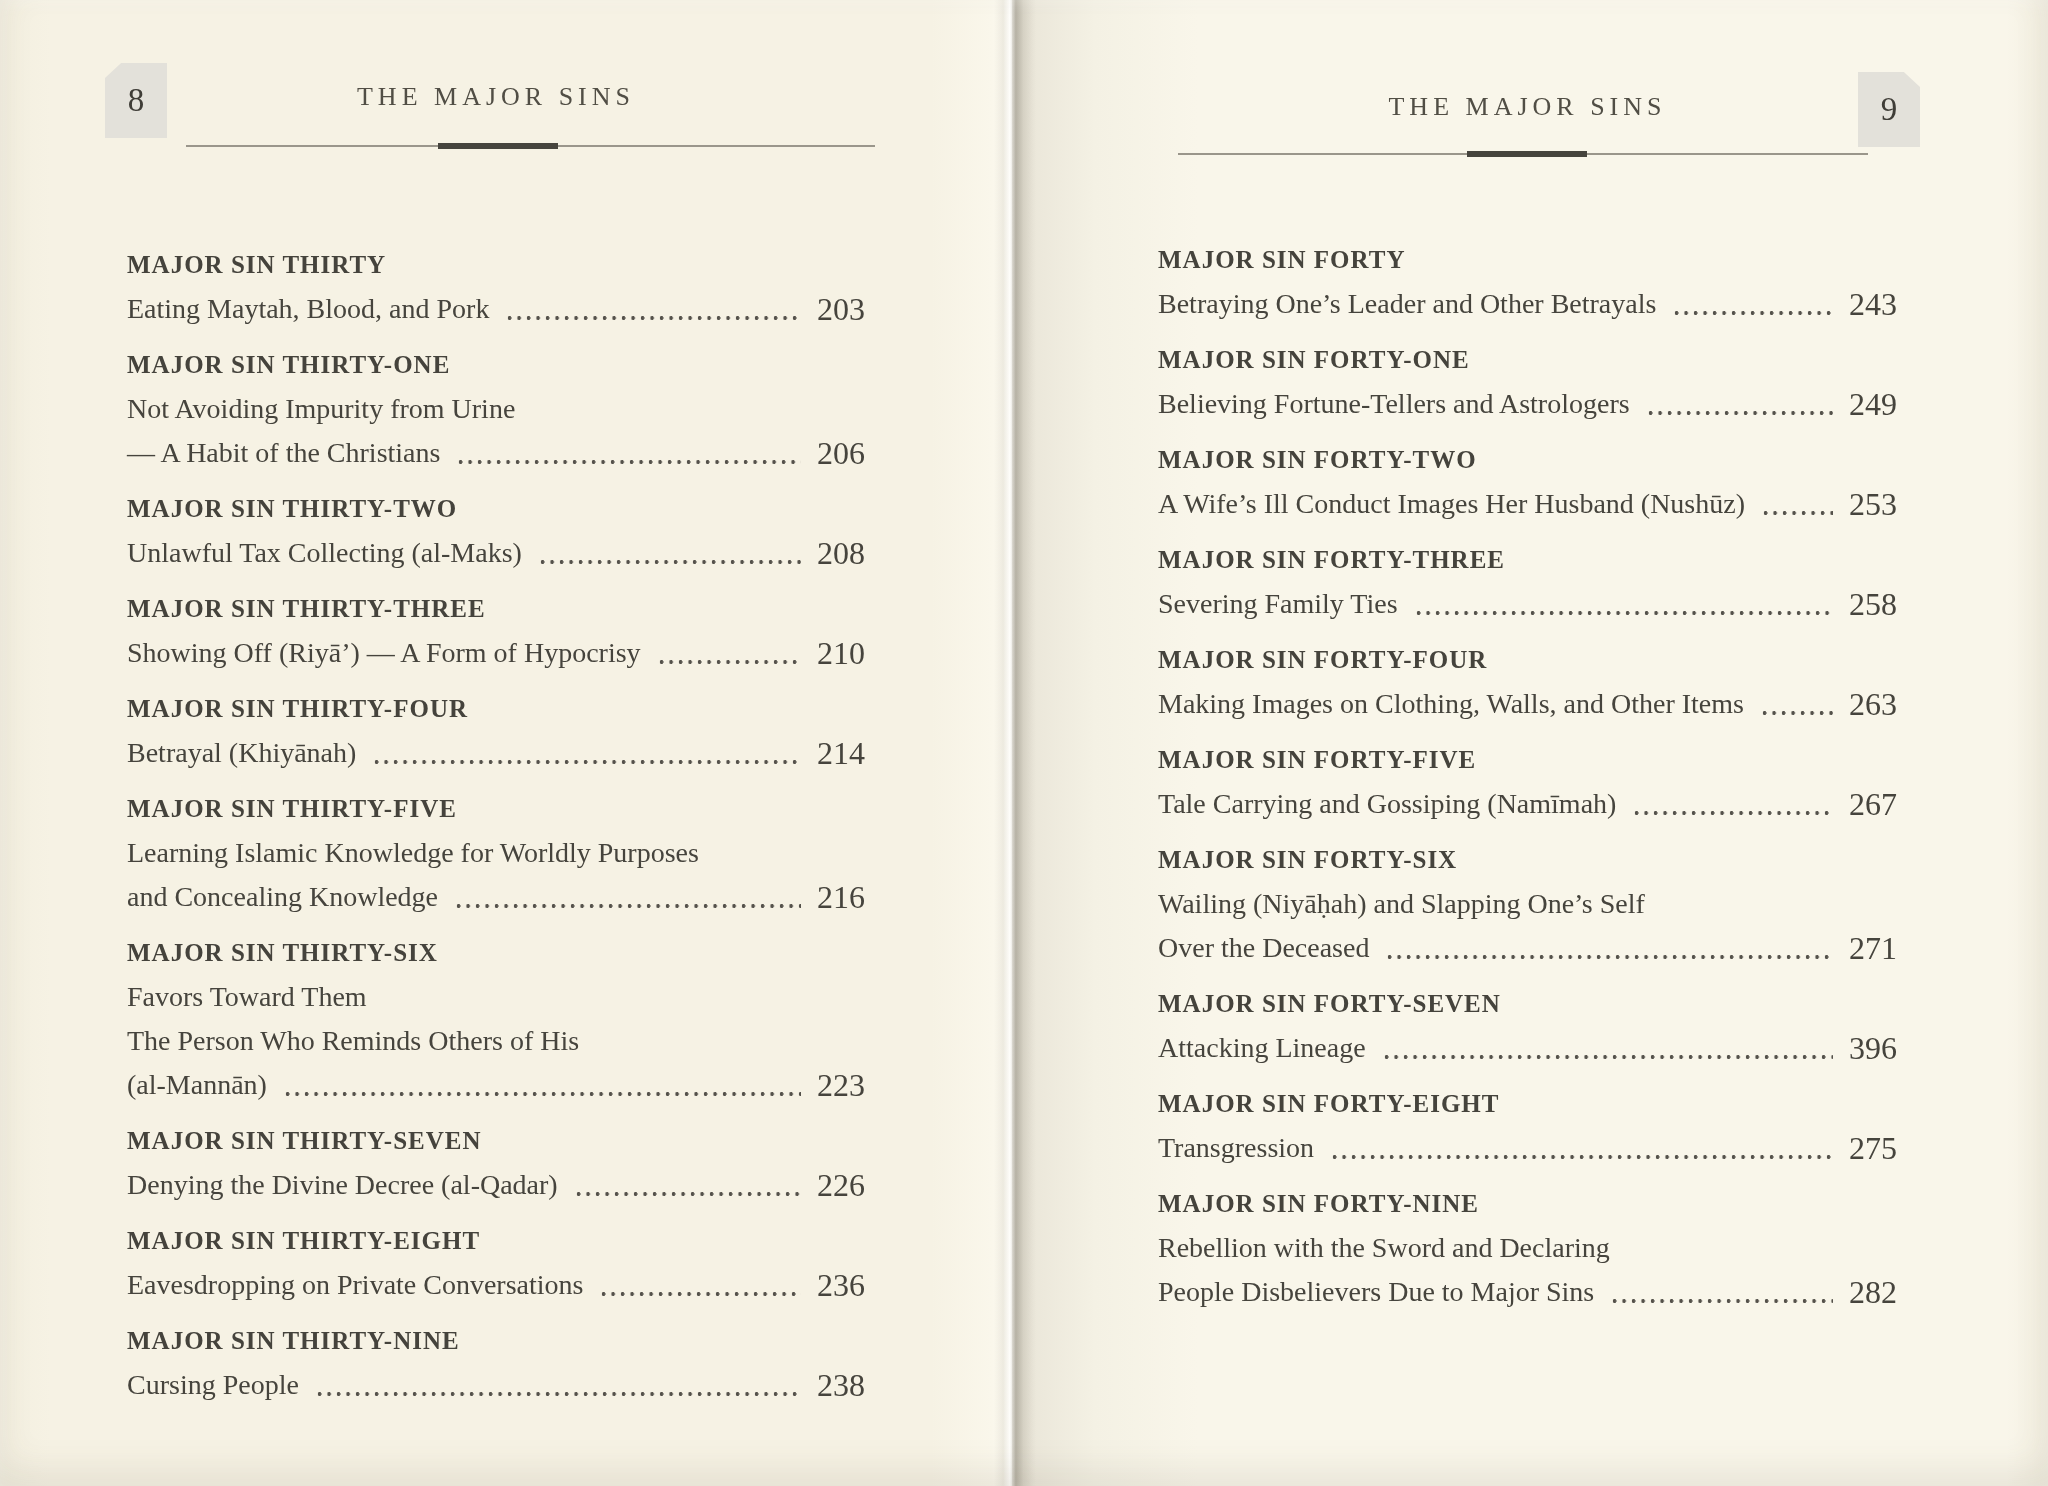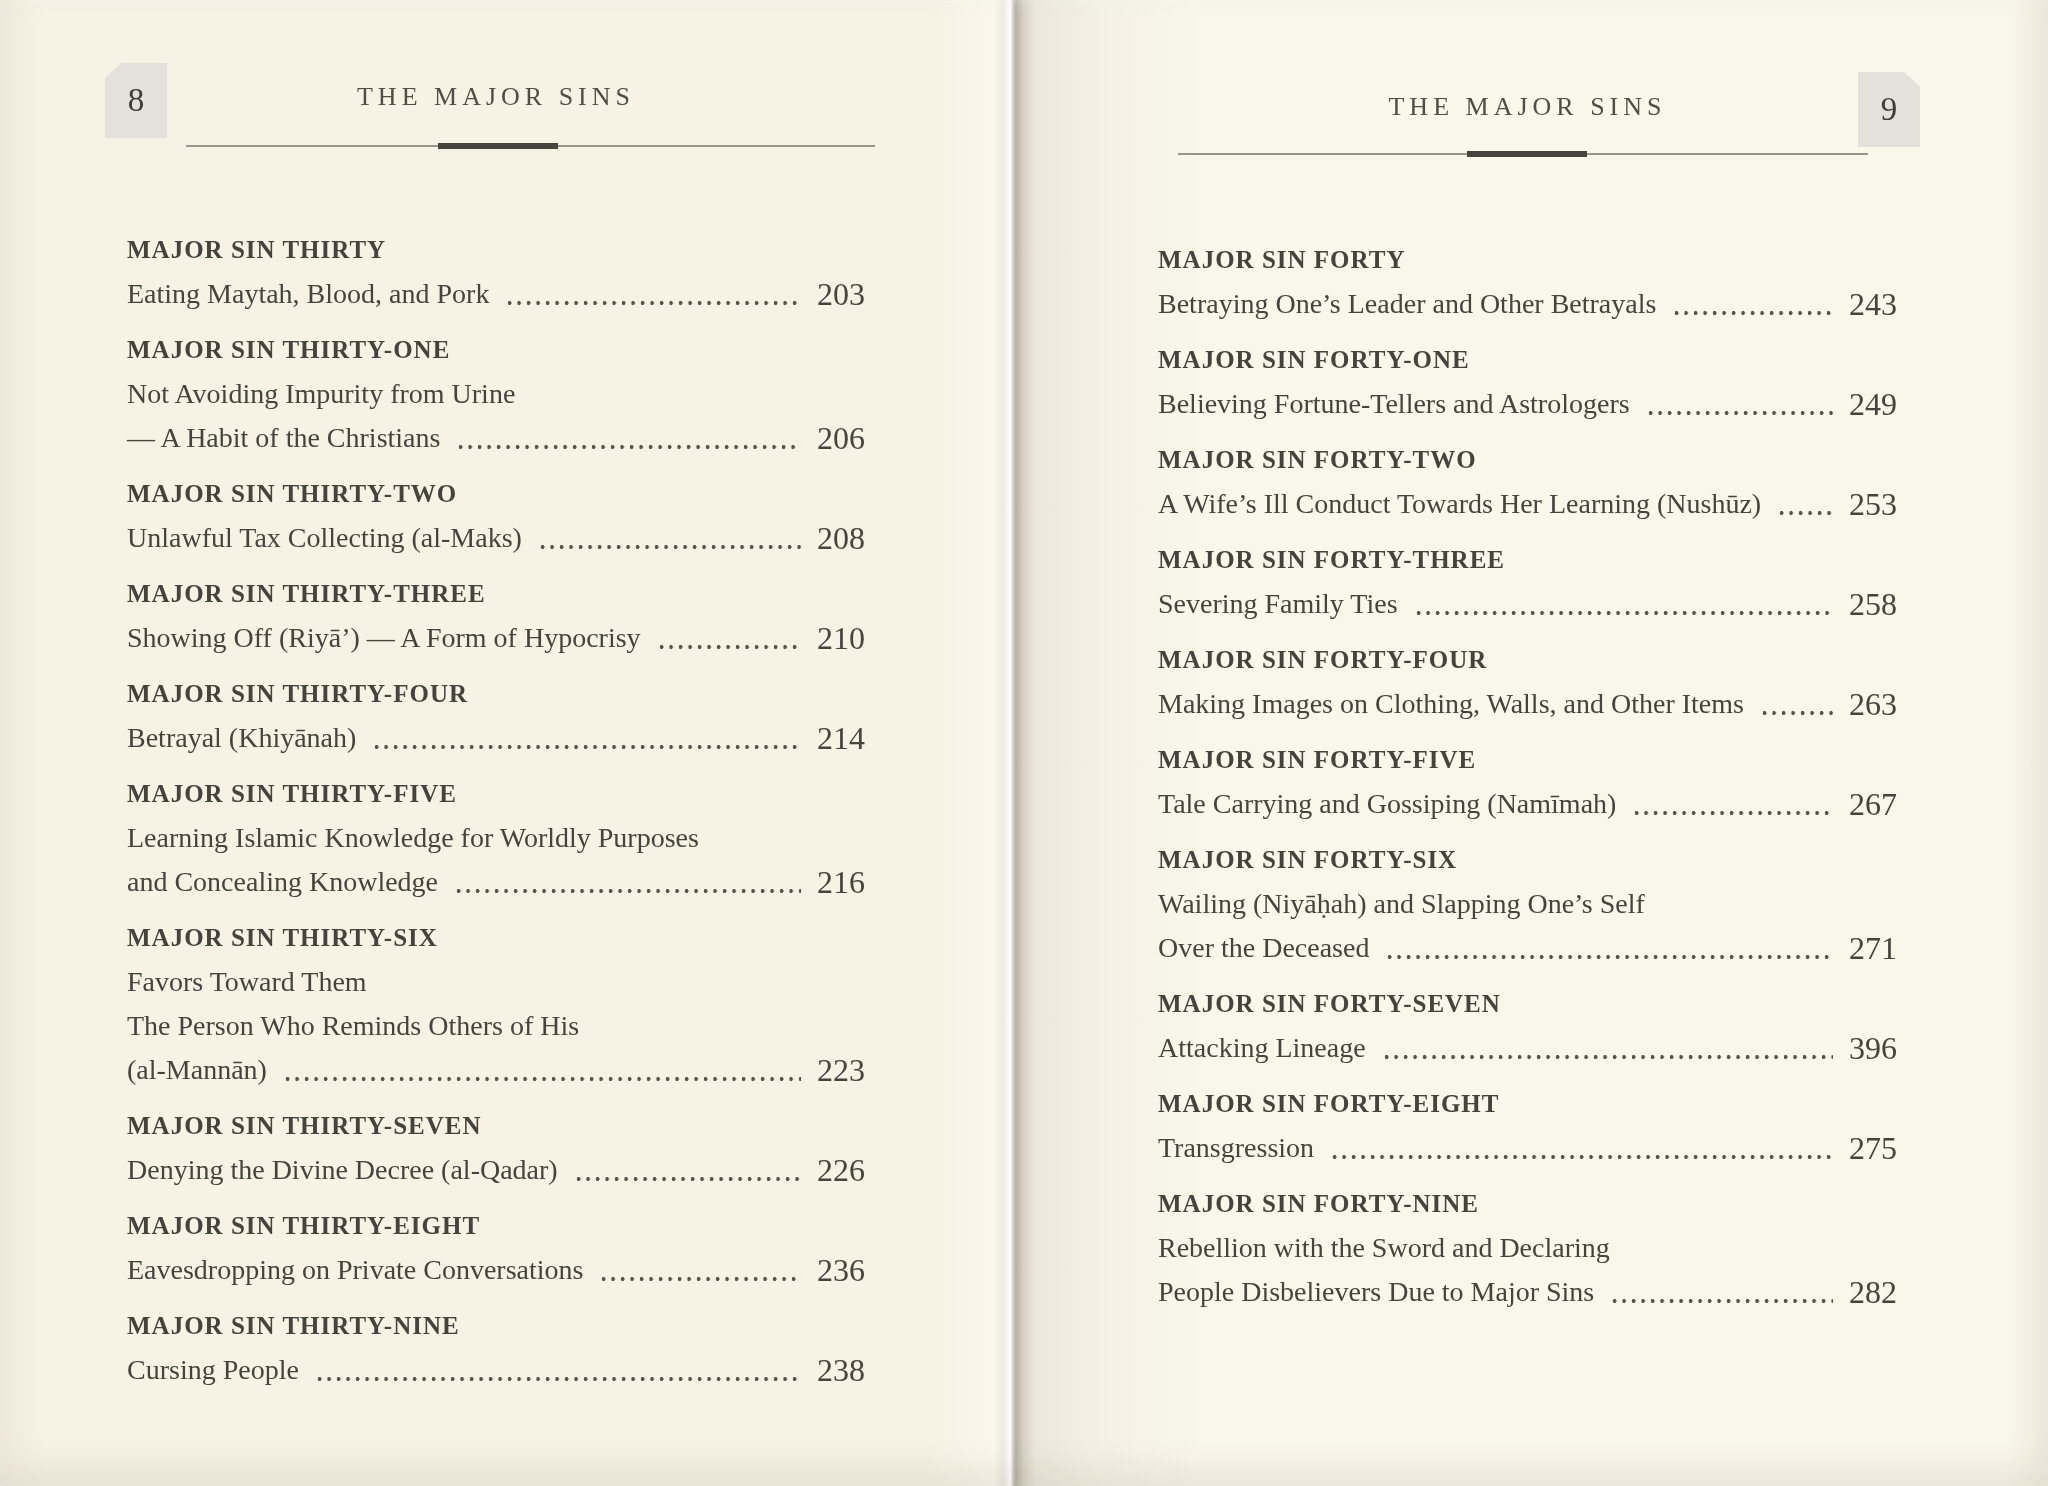--- a/index.html
+++ b/index.html
@@ -49,21 +49,21 @@
   }
   .page.left  .runhead { left:127px; width:738px; top:82px; }
   .page.right .runhead { left:146px; width:739px; top:92px; }
   .rule { position:absolute; height:2px; background:#9a968b; }
   .page.left  .rule { left:186px; top:145px; width:689px; }
   .page.right .rule { left:166px; top:153px; width:690px; }
   .rule-accent { position:absolute; height:6px; background:#46443d; }
   .page.left  .rule-accent { left:438px; top:143px; width:120px; }
   .page.right .rule-accent { left:455px; top:151px; width:120px; }
   .toc { position:absolute; }
-  .page.left  .toc { left:127px; top:228px; width:738px; }
+  .page.left  .toc { left:127px; top:243px; width:738px; }
   .page.right .toc { left:146px; top:238px; width:739px; }
   .entry { margin-bottom:12px; }
   .heading {
     font-weight:bold; font-size:25px; line-height:44px;
     letter-spacing:1px; color:#45433c; white-space:nowrap;
   }
   .line {
     display:flex; align-items:flex-start;
     font-size:28px; line-height:44px; color:#46443d; white-space:nowrap;gap:8px;
   }
@@ -203,21 +203,21 @@
           <div class="heading">MAJOR SIN FORTY-ONE</div>
           <div class="line">
             <span class="txt">Believing Fortune-Tellers and Astrologers</span>
             <span class="dots"></span>
             <span class="pg">249</span>
           </div>
         </div>
         <div class="entry">
           <div class="heading">MAJOR SIN FORTY-TWO</div>
           <div class="line">
-            <span class="txt">A Wife’s Ill Conduct Towards Her Learning (Nushūz)</span>
+            <span class="txt">A Wife’s Ill Conduct Images Her Husband (Nushūz)</span>
             <span class="dots"></span>
             <span class="pg">253</span>
           </div>
         </div>
         <div class="entry">
           <div class="heading">MAJOR SIN FORTY-THREE</div>
           <div class="line">
             <span class="txt">Severing Family Ties</span>
             <span class="dots"></span>
             <span class="pg">258</span>

